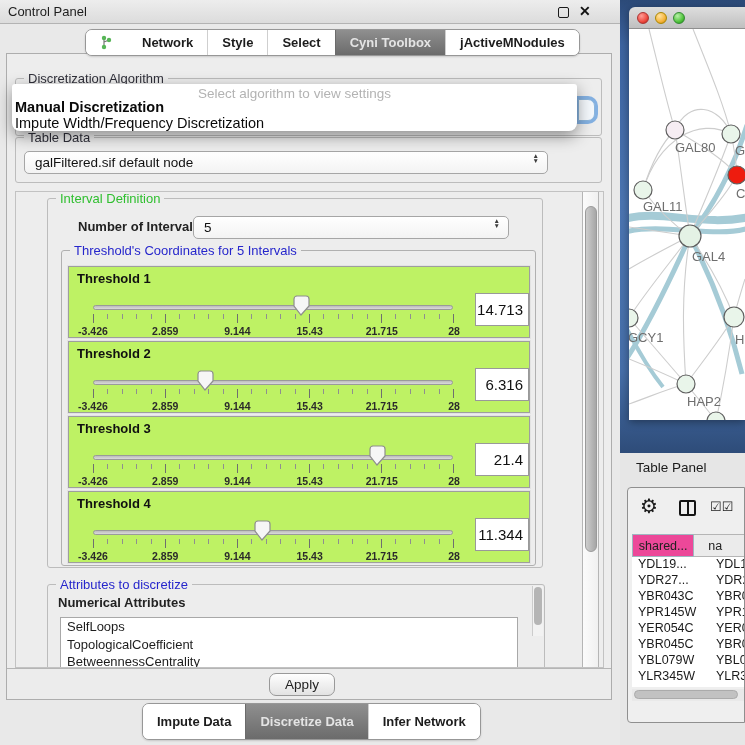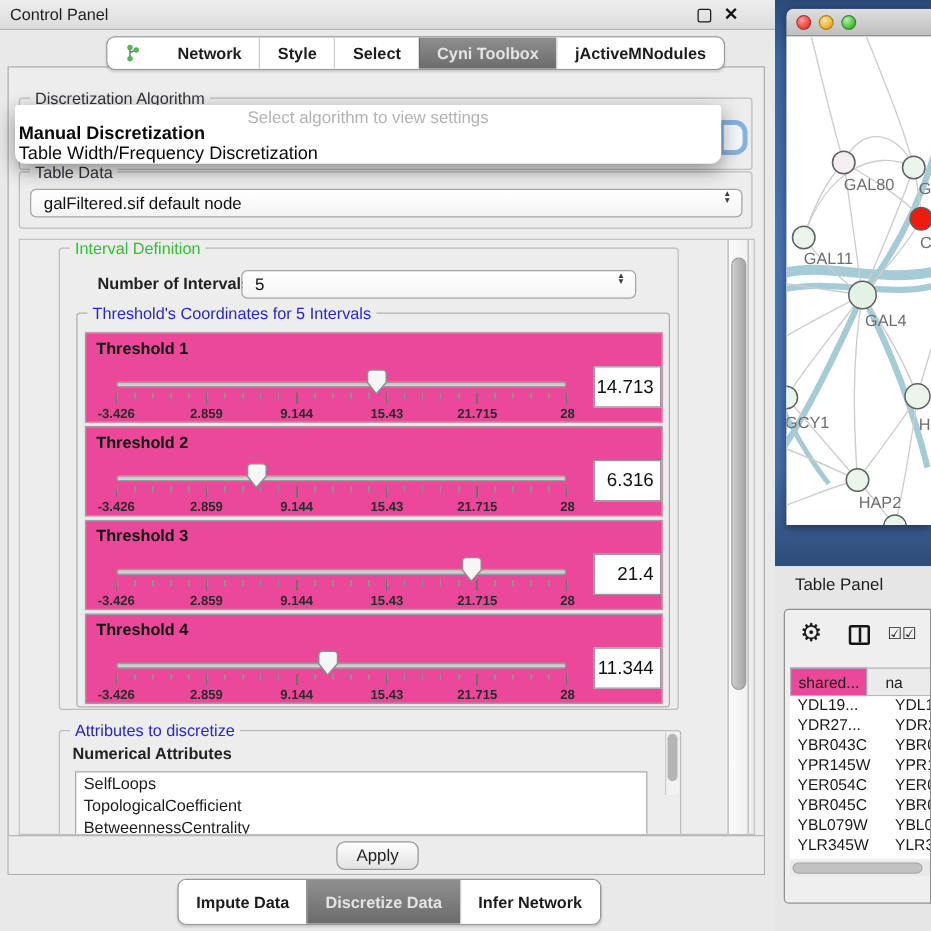--- a/index.html
+++ b/index.html
@@ -46,21 +46,21 @@
 
   
   #viewport { position:absolute; left:8px; top:137px; width:589px; height:477px;
     border:1px solid #c2c2c2; background:#ededed; overflow:hidden; }
   #main-vscroll { position:absolute; left:566px; top:0; width:17px; height:477px;
     background:linear-gradient(90deg,#fbfbfb,#f0f0f0); border-left:1px solid #b5b5b5; border-right:1px solid #b5b5b5; }
   #main-vscroll .thumb { position:absolute; left:2px; top:14px; width:12px; height:346px; border-radius:7px;
     background:linear-gradient(90deg,#cdcdcd,#a6a6a6); border:1px solid #9a9a9a; }
 
   
-  .th-row { position:absolute; left:6px; width:462px; height:72px; background:#ec4899;
+  .th-row { position:absolute; left:6px; width:462px; height:72px; background:#bef264;
     border:1px solid #9e9e9e; box-shadow:0 0 0 1px #e3e3e3; }
   .th-row .th-label { position:absolute; left:8px; top:4px; font-size:13px; font-weight:bold; color:#111; }
   .sliderwrap { position:absolute; left:24px; top:28px; width:360px; height:42px; }
   .track { position:absolute; left:0; top:10px; width:360px; height:5px; border-radius:3px;
     background:linear-gradient(#bdbdbd,#dadada); border:1px solid #9a9a9a; }
   .minorticks { position:absolute; left:0; top:19px; width:361px; height:5px;
     background:repeating-linear-gradient(90deg,#8f8f8f 0 1px,transparent 1px 14.4px); }
   .majorticks { position:absolute; left:0; top:19px; width:361px; height:9px;
     background:repeating-linear-gradient(90deg,#6f6f6f 0 1px,transparent 1px 72px); }
   .ticklabels { position:absolute; left:0; top:30px; width:361px; height:12px; }
@@ -133,21 +133,21 @@
 
 <div id="content-panel">
 
   <div class="group" style="left:8px; top:24px; width:587px; height:58px;">
     <span class="legend dark">Discretization Algorithm</span>
   </div>
   <div id="algo-combo-stub"></div>
 
   <div class="group" style="left:8px; top:83px; width:587px; height:46px;">
     <span class="legend dark">Table Data</span>
-    <div class="combo" style="left:8px; top:13px; width:570px;">
+    <div class="combo" style="left:8px; top:13px; width:524px;">
       <span>galFiltered.sif default node</span>
       <span class="arrows">
         <span>▲</span>
           <span>▼</span>
       </span>
     </div>
   </div>
 
   <div id="viewport">
 
@@ -305,21 +305,21 @@
       <span>Discretize Data</span>
     </div>
   <div class="tab">
       <span>Infer Network</span>
     </div>
 </div>
 
 <div id="algo-popup">
   <div class="prompt">Select algorithm to view settings</div>
   <div class="opt1">Manual Discretization</div>
-  <div class="opt2">Table Width/Frequency Discretization</div>
+  <div class="opt2">Impute Width/Frequency Discretization</div>
 </div>
 
 <div id="net-frame">
   <div id="mac-window">
     <div id="mac-titlebar">
       <div class="light red"></div>
       <div class="light yellow"></div>
       <div class="light green"></div>
     </div>
     <div id="net-canvas">

